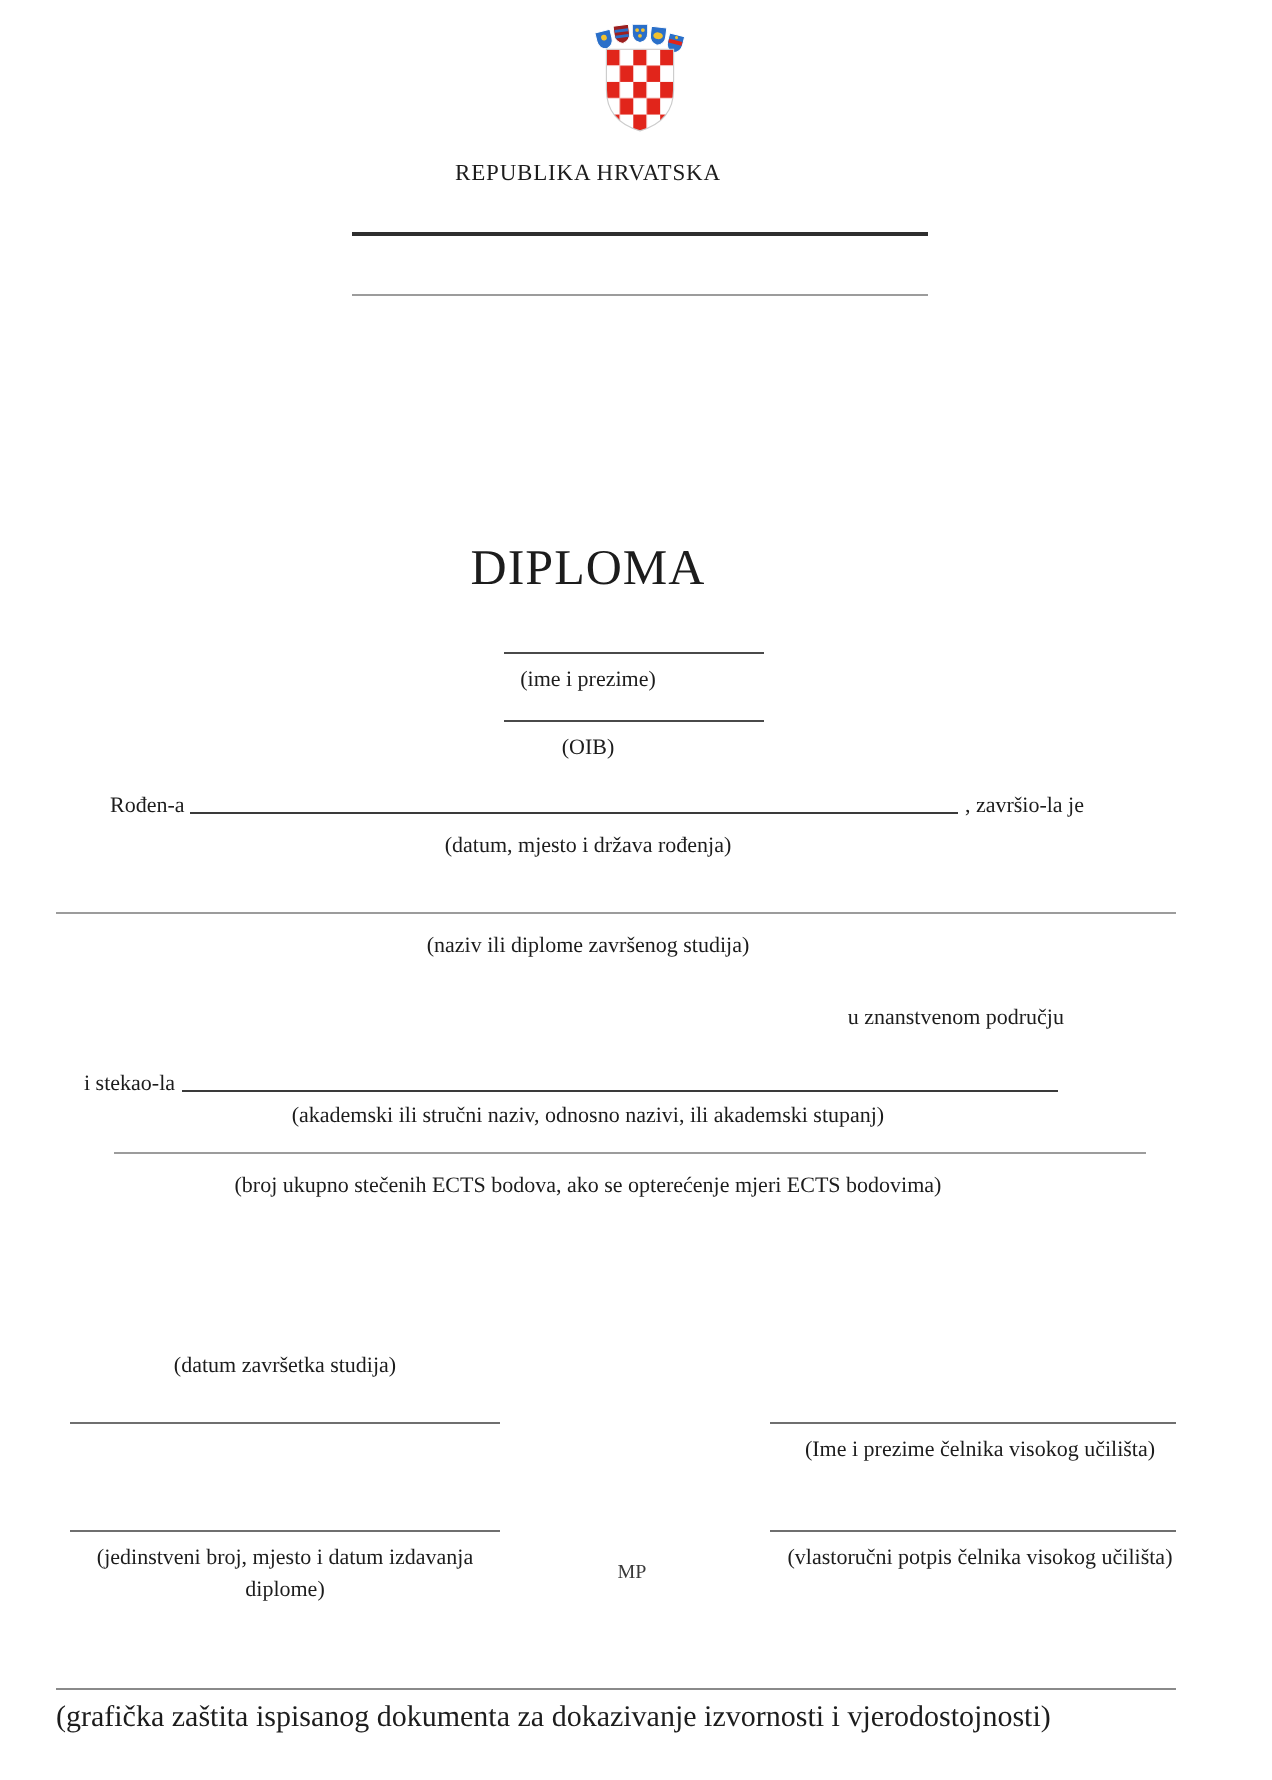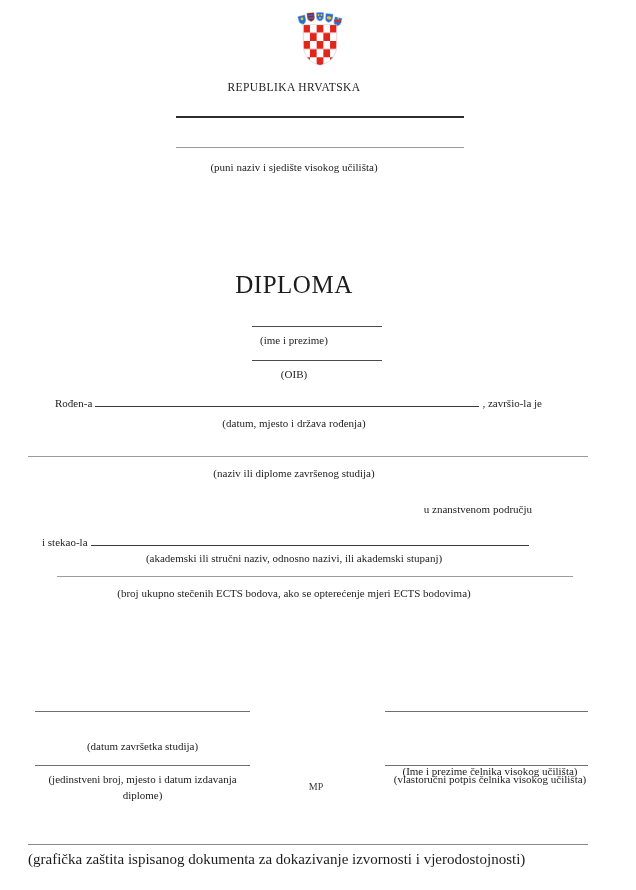--- a/index.html
+++ b/index.html
@@ -74,21 +74,20 @@
       </g>
     </g>
     <rect x="15" y="30" width="70" height="85" clip-path="url(#mainShield)" fill="url(#checker)"></rect>
     <path d="M15 30 H85 V72 Q85 105 50 115 Q15 105 15 72 Z" fill="none" stroke="#cccccc" stroke-width="1.2"></path>
   </svg>
 
   <div class="center country" style="top:81px;">REPUBLIKA HRVATSKA</div>
 
   <div class="rule dark" style="left:176px; width:288px; top:106px; height:12px;"></div>
   <div class="rule gray" style="left:176px; width:288px; top:135px; height:13px;"></div>
-  <div class="center cap" style="top:160px;">(puni naziv i sjedište visokog učilišta)</div>
 
   <div class="center title" style="top:272px;">DIPLOMA</div>
 
   <div class="rule mid" style="left:252px; width:130px; top:316px; height:11px;"></div>
   <div class="center cap" style="top:333px;">(ime i prezime)</div>
   <div class="rule mid" style="left:252px; width:130px; top:350px; height:11px;"></div>
   <div class="center cap" style="top:367px;">(OIB)</div>
 
   <div class="frow" style="top:396px; left:55px; right:46px;">
     <span>Rođen-a</span>
@@ -108,27 +107,27 @@
   <div class="frow" style="top:535px; left:42px; right:56px;">
     <span>i  stekao-la</span>
     <span class="fill"></span>
   </div>
   <div class="center cap" style="top:551px;">(akademski ili stručni naziv, odnosno nazivi, ili akademski stupanj)</div>
 
   <div class="rule gray" style="left:57px; width:516px; top:566px; height:11px;"></div>
   <div class="center cap" style="top:586px;">(broj ukupno stečenih ECTS bodova, ako se opterećenje mjeri ECTS bodovima)</div>
 
   <div class="rule sig" style="left:35px; width:215px; top:700px; height:12px;"></div>
-  <div class="sigcol" style="left:35px; width:215px; top:738px;">(datum završetka studija)</div>
+  <div class="sigcol" style="left:35px; width:215px; top:675px;">(datum završetka studija)</div>
   <div class="rule sig" style="left:35px; width:215px; top:754px; height:12px;"></div>
   <div class="sigcol" style="left:35px; width:215px; top:771px;">(jedinstveni broj, mjesto i datum izdavanja diplome)</div>
 
   <div class="abs seal" style="left:300px; width:32px; top:781px; text-align:center;">MP</div>
 
   <div class="rule sig" style="left:385px; width:210px; top:700px; height:12px;"></div>
-  <div class="sigcol" style="left:385px; width:210px; top:717px;margin-top:46px;">(Ime i prezime čelnika visokog učilišta)</div>
+  <div class="sigcol" style="left:385px; width:210px; top:717px;">(Ime i prezime čelnika visokog učilišta)</div>
   <div class="rule sig" style="left:385px; width:210px; top:754px; height:12px;"></div>
   <div class="sigcol" style="left:385px; width:210px; top:771px;">(vlastoručni potpis čelnika visokog učilišta)</div>
 
   <div class="rule gray" style="left:28px; width:569px; top:833px; height:12px; border-bottom-color:#8a8a8a;"></div>
   <div class="abs footer-cap" style="left:28px; top:851px;">(grafička zaštita ispisanog dokumenta za dokazivanje izvornosti i vjerodostojnosti)</div>
 
 </div>
 
 </body></html>

